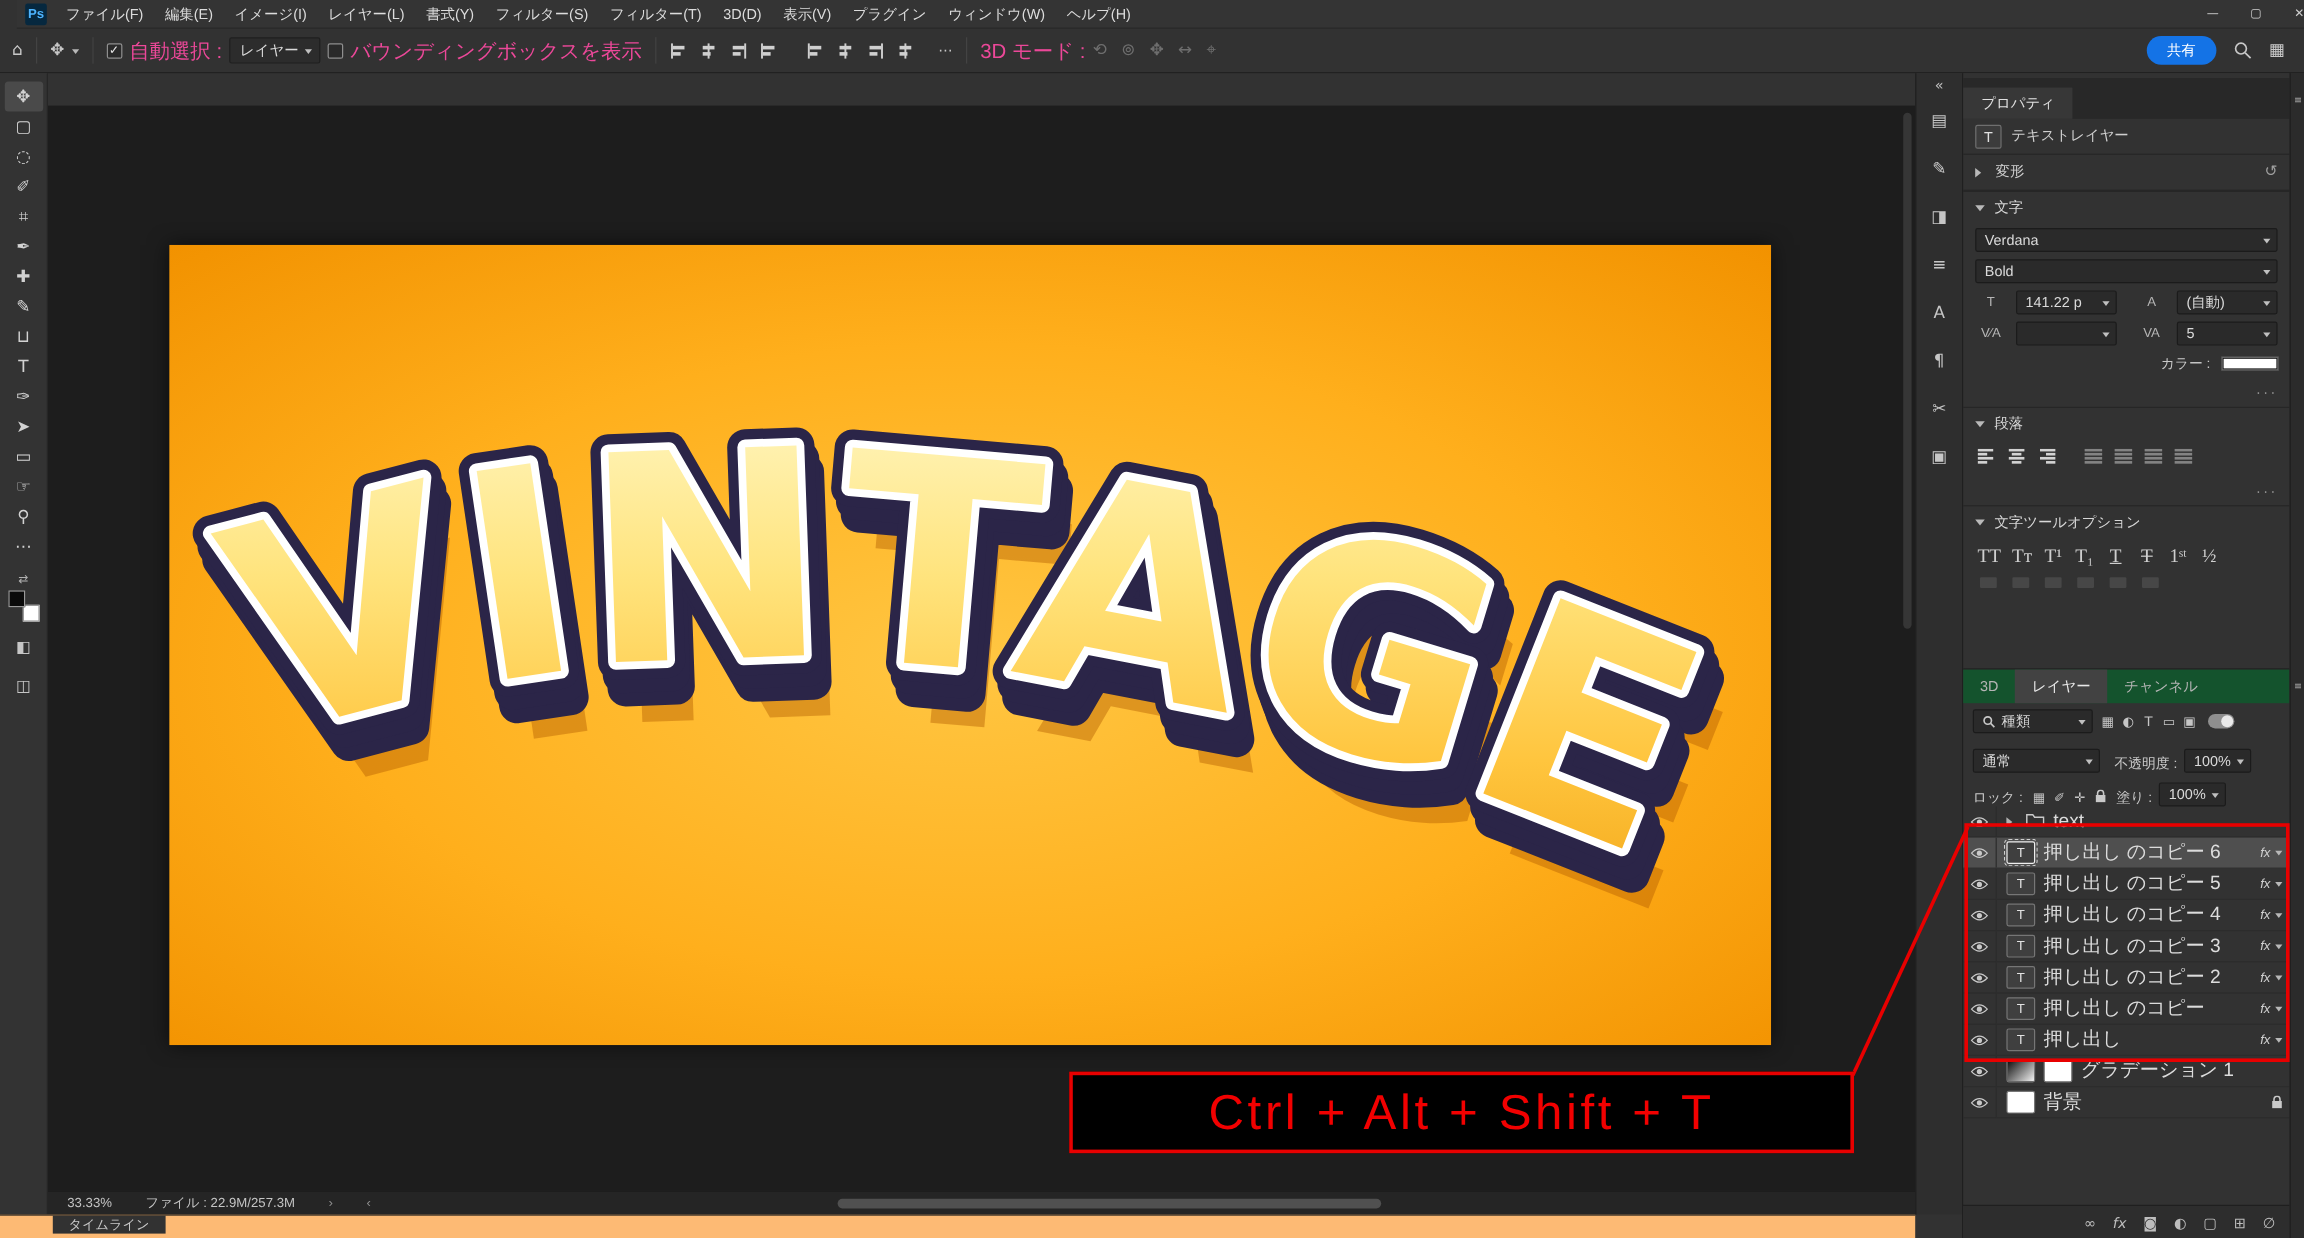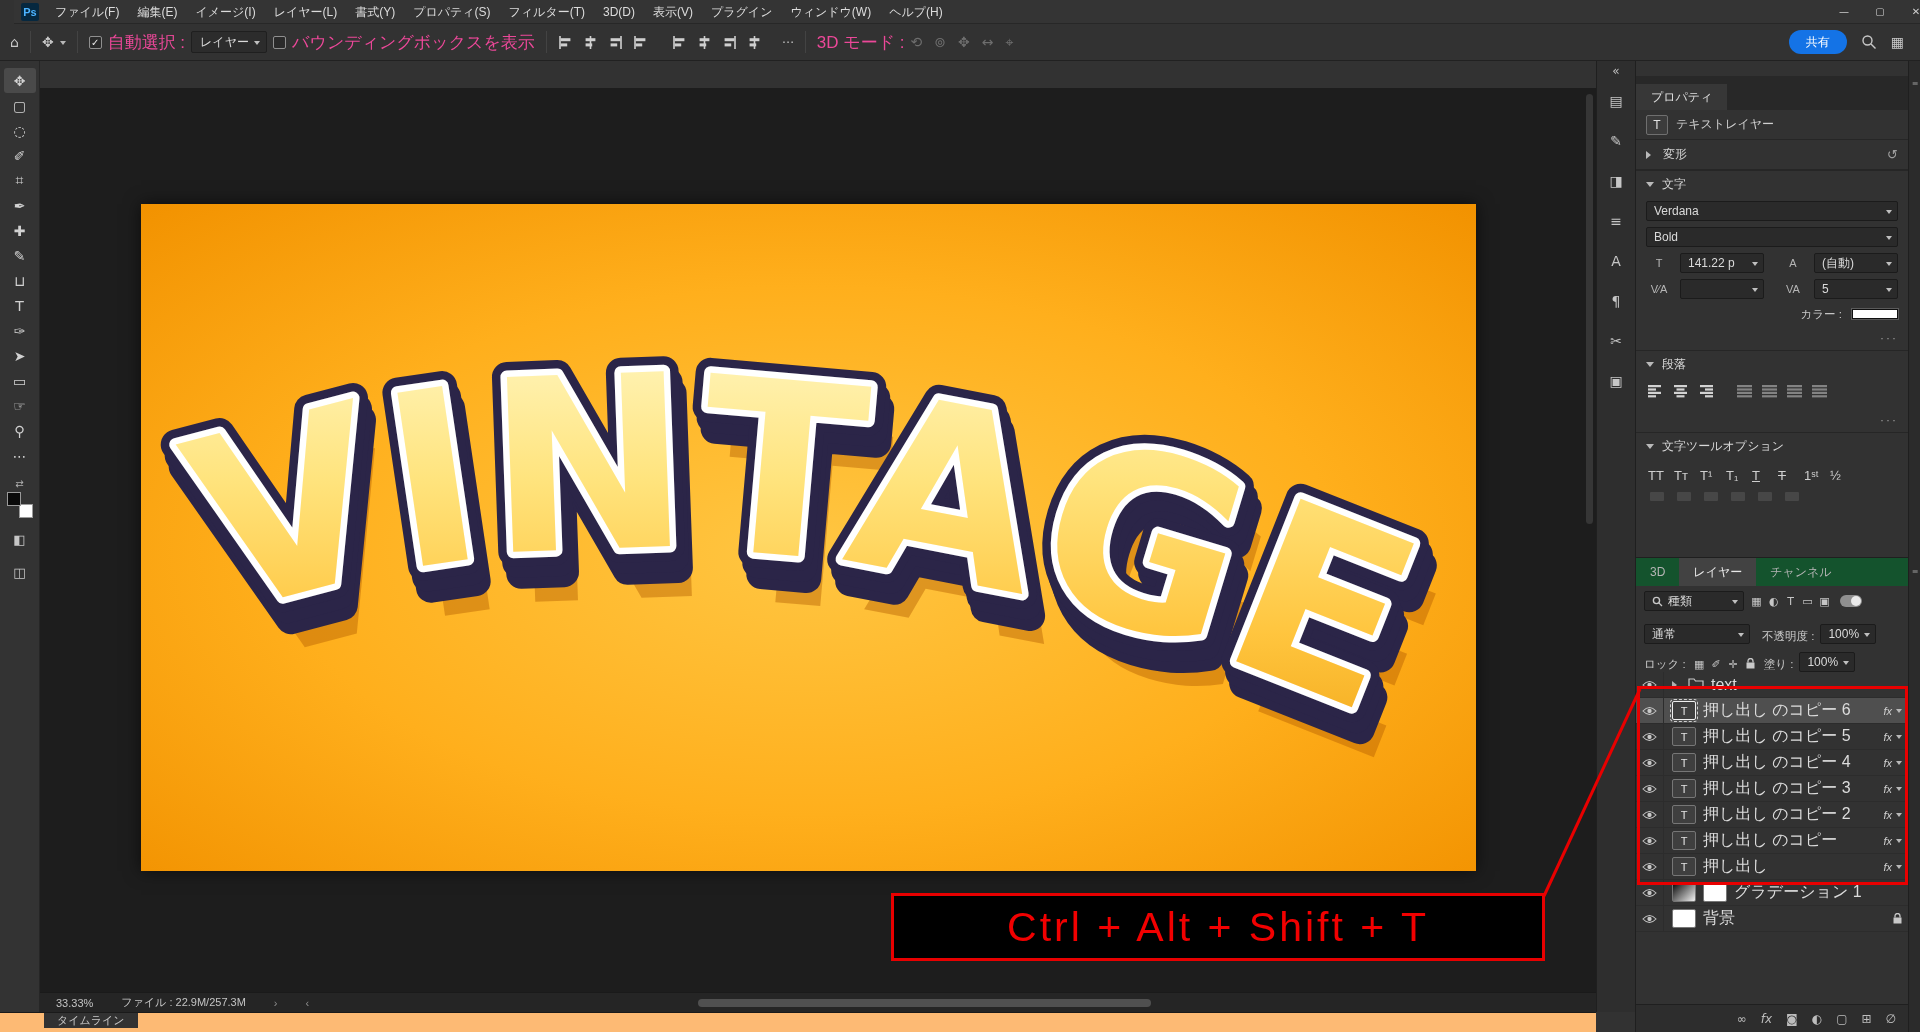--- a/index.html
+++ b/index.html
@@ -49,42 +49,42 @@
 .h-thumb{position:absolute;left:658px;top:6px;width:453px;height:8px;background:#505050;border-radius:4px}
 
 #timelinebar{position:absolute;left:0;top:1012px;width:1596px;height:20px;background:#fdba74;border-top:1px solid #1a1a1a;display:flex;align-items:flex-start}
 .tl-tab{margin-left:44px;background:#323232;display:flex;align-items:center;padding:0 13px;font-size:11px;color:#c9c9c9}
 
 #dock-strip{position:absolute;left:1596px;top:61px;width:39px;height:951px;background:#2e2e2e;border-left:1px solid #1f1f1f;display:flex;flex-direction:column;align-items:center;padding-top:3px}
 .collapse{color:#c0c0c0;font-size:12px;margin-bottom:8px;font-family:"DejaVu Sans",sans-serif}
 .dock-ico{width:30px;height:30px;margin-bottom:10px;display:flex;align-items:center;justify-content:center;color:#c6c6c6;font-family:"DejaVu Sans",sans-serif;font-size:14px;flex:none}
 
 #right-panels{position:absolute;left:1635px;top:61px;width:273px;height:971px;background:#323232;border-left:1px solid #1f1f1f}
-#props-panel{position:absolute;left:0;top:15px;right:0;height:496px;display:flex;flex-direction:column}
+#props-panel{position:absolute;left:0;top:4px;right:0;height:496px;display:flex;flex-direction:column}
 .p-tabbar{height:34px;background:#282828;display:flex;align-items:flex-end;flex:none}
 .p-tab{height:26px;background:#373737;padding:0 15px;display:flex;align-items:center;font-size:12px;color:#e0e0e0}
 .prow{display:flex;align-items:center;padding:0 10px;color:#cfcfcf;flex:none;gap:8px}
 .rowline{border-bottom:1px solid #262626}
 .sect-hdr{display:flex;align-items:center;gap:8px;padding:0 10px;border-top:1px solid #262626;color:#d8d8d8;flex:none;font-size:12px}
 .tri-r{width:0;height:0;border:4px solid transparent;border-left:5.5px solid #b9b9b9}
 .tri-dn{width:0;height:0;border:4px solid transparent;border-top:5.5px solid #b9b9b9;margin-top:4px}
 .tbadge{width:22px;height:20px;border:1px solid #6f6f6f;background:#3c3c3c;border-radius:2px;display:flex;align-items:center;justify-content:center;font-size:12px;color:#e0e0e0;flex:none}
 .fld{height:20px;background:#2a2a2a;border:1px solid #1b1b1b;border-radius:2px;display:flex;align-items:center;gap:5px;padding:0 16px 0 7px;position:relative;color:#dadada;font-size:12px;white-space:nowrap}
 .fld:after{content:"";position:absolute;right:5px;top:8px;border:3.5px solid transparent;border-top:4.5px solid #c0c0c0}
 .fld.full{flex:1}
 .fld.w84{width:86px}
 .fld.w58{width:56px}
 .fld.w104{width:106px}
 .fico{width:26px;display:flex;justify-content:center;color:#b5b5b5;font-size:11px;flex:none}
 .cswatch{width:46px;height:10px;background:#ffffff;border:1px solid #101010;box-shadow:0 0 0 1px #5a5a5a}
 .more-dots{margin-left:auto;color:#9e9e9e;letter-spacing:2px;font-size:12px}
 .reset-ic{margin-left:auto;color:#9e9e9e;font-family:"DejaVu Sans",sans-serif;font-size:13px}
 .pic{display:flex;gap:10px;padding:0 12px;align-items:center;flex:none}
 .coi-row{display:flex;gap:9px;padding:0 12px;align-items:center;color:#cfcfcf;flex:none}
-.coi-item{min-width:17px;text-align:left;font-size:13px;font-family:Liberation Sans, sans-serif}
+.coi-item{min-width:17px;text-align:center;font-size:16px;font-family:Liberation Serif, serif}
 .coi-item.u{text-decoration:underline}
 .coi-item.st{text-decoration:line-through}
 .stub-row{display:flex;gap:13px;padding:2px 14px 0;height:20px;overflow:hidden;flex:none}
 .stub{width:14px;height:9px;background:#474747;border-radius:1px;flex:none}
 
 #layers-panel{position:absolute;left:0;top:496px;right:0;bottom:0;border-top:1px solid #1f1f1f}
 .l-tabbar{height:28px;background:#14532d;display:flex;align-items:stretch}
 .l-tab{padding:0 14px;display:flex;align-items:center;font-size:12px;color:#b5b5b5}
 .l-tab.active{background:#424242;color:#e8e8e8}
 .l-filter{height:30px;display:flex;align-items:center;padding:0 8px;gap:4px}
@@ -124,21 +124,21 @@
 <div id="app">
 
   <div id="menubar">
     <div class="ps-badge">Ps</div>
     <div id="menus" style="display:flex">
         <span class="menu-item">ファイル(F)</span>
         <span class="menu-item">編集(E)</span>
         <span class="menu-item">イメージ(I)</span>
         <span class="menu-item">レイヤー(L)</span>
         <span class="menu-item">書式(Y)</span>
-        <span class="menu-item">プロパティ(S)</span>
+        <span class="menu-item">フィルター(S)</span>
         <span class="menu-item">フィルター(T)</span>
         <span class="menu-item">3D(D)</span>
         <span class="menu-item">表示(V)</span>
         <span class="menu-item">プラグイン</span>
         <span class="menu-item">ウィンドウ(W)</span>
         <span class="menu-item">ヘルプ(H)</span>
       </div>
     <div class="win-controls">
       <span class="winbtn">—</span>
       <span class="winbtn">▢</span>

